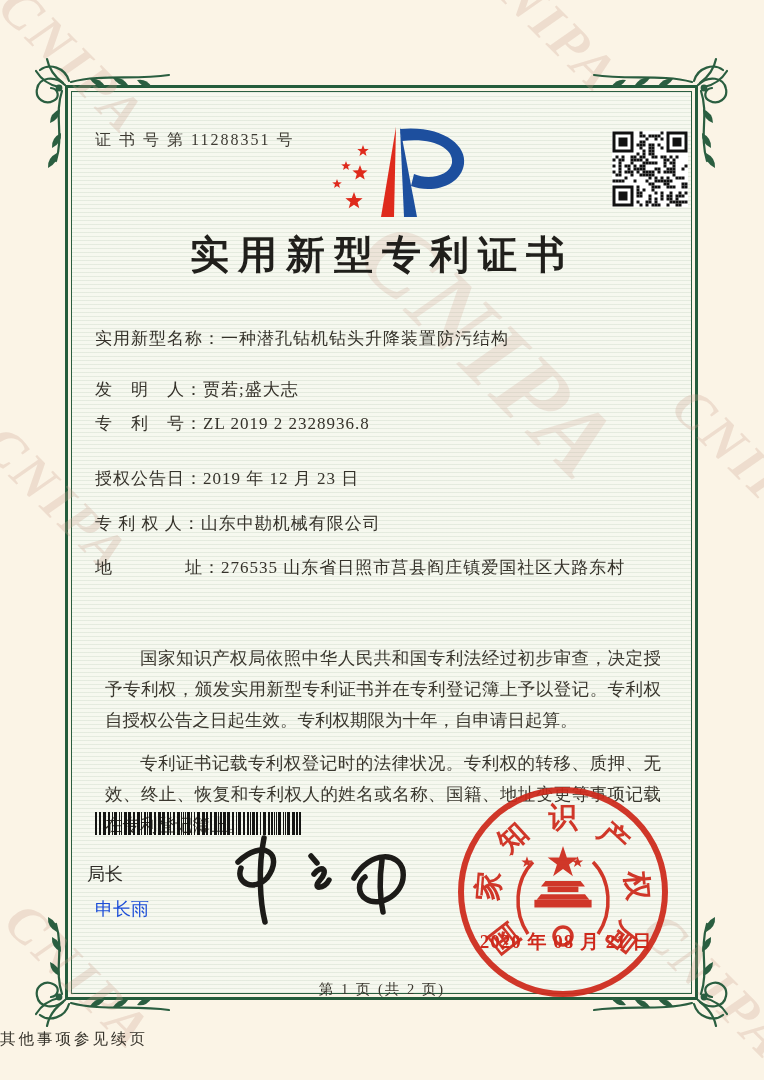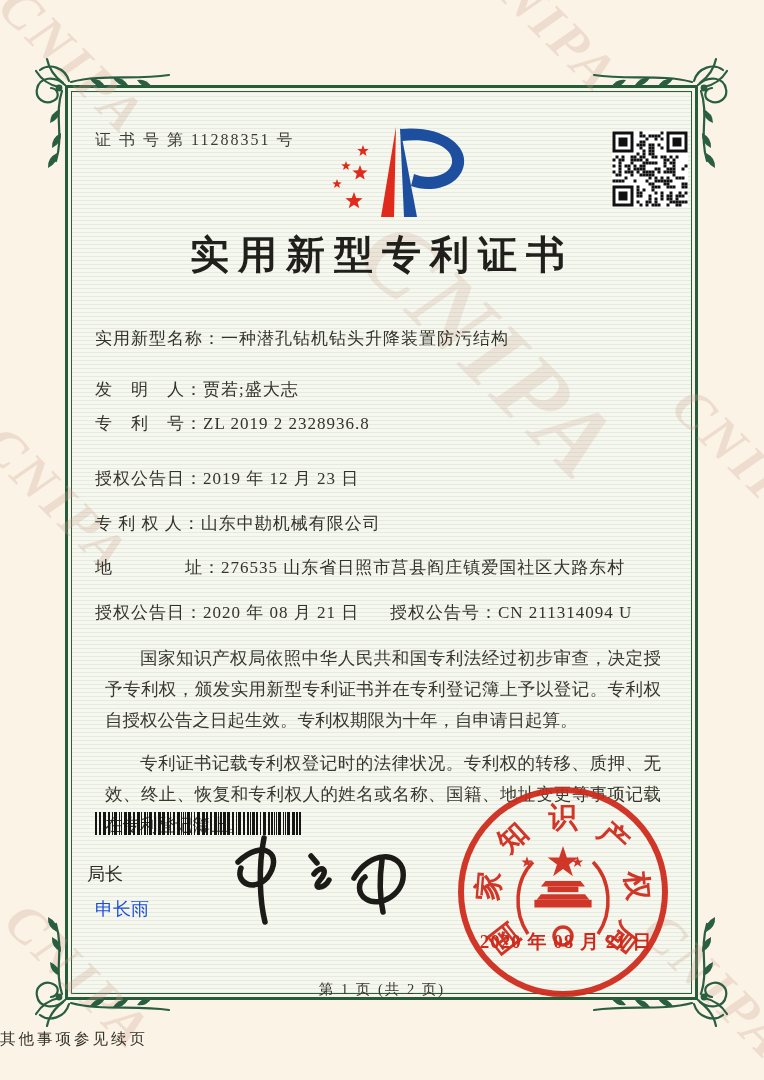--- a/index.html
+++ b/index.html
@@ -332,24 +332,20 @@
       </svg>
 
     <div class="title">实用新型专利证书</div>
 
     <div class="field-row r1"><span>实用新型名称：</span><span>一种潜孔钻机钻头升降装置防污结构</span></div>
     <div class="field-row r2"><span>发　明　人：</span><span>贾若;盛大志</span></div>
     <div class="field-row r3"><span>专　利　号：</span><span>ZL 2019 2 2328936.8</span></div>
     <div class="field-row r4"><span>授权公告日：</span><span>2019 年 12 月 23 日</span></div>
     <div class="field-row r5"><span>专 利 权 人：</span><span>山东中勘机械有限公司</span></div>
     <div class="field-row r6"><span>地　　　　址：</span><span>276535  山东省日照市莒县阎庄镇爱国社区大路东村</span></div>
-    <div class="field-row r7">
-      <span>授权公告日：</span><span>2020 年 08 月 21 日</span>
-      <span class="grant-no"><span>授权公告号：</span><span>CN 211314094 U</span></span>
-    </div>
 
     <div class="paras">
       <p>国家知识产权局依照中华人民共和国专利法经过初步审查，决定授予专利权，颁发实用新型专利证书并在专利登记簿上予以登记。专利权自授权公告之日起生效。专利权期限为十年，自申请日起算。</p>
       <p>专利证书记载专利权登记时的法律状况。专利权的转移、质押、无效、终止、恢复和专利权人的姓名或名称、国籍、地址变更等事项记载在专利登记簿上。</p>
     </div>
 
     <svg class="barcode" id="barcode" viewBox="0 0 212 23">
         <rect x="0" y="0" width="2" height="23" fill="#151513"></rect>
         <rect x="4" y="0" width="2" height="23" fill="#151513"></rect>
         <rect x="8" y="0" width="3" height="23" fill="#151513"></rect>

